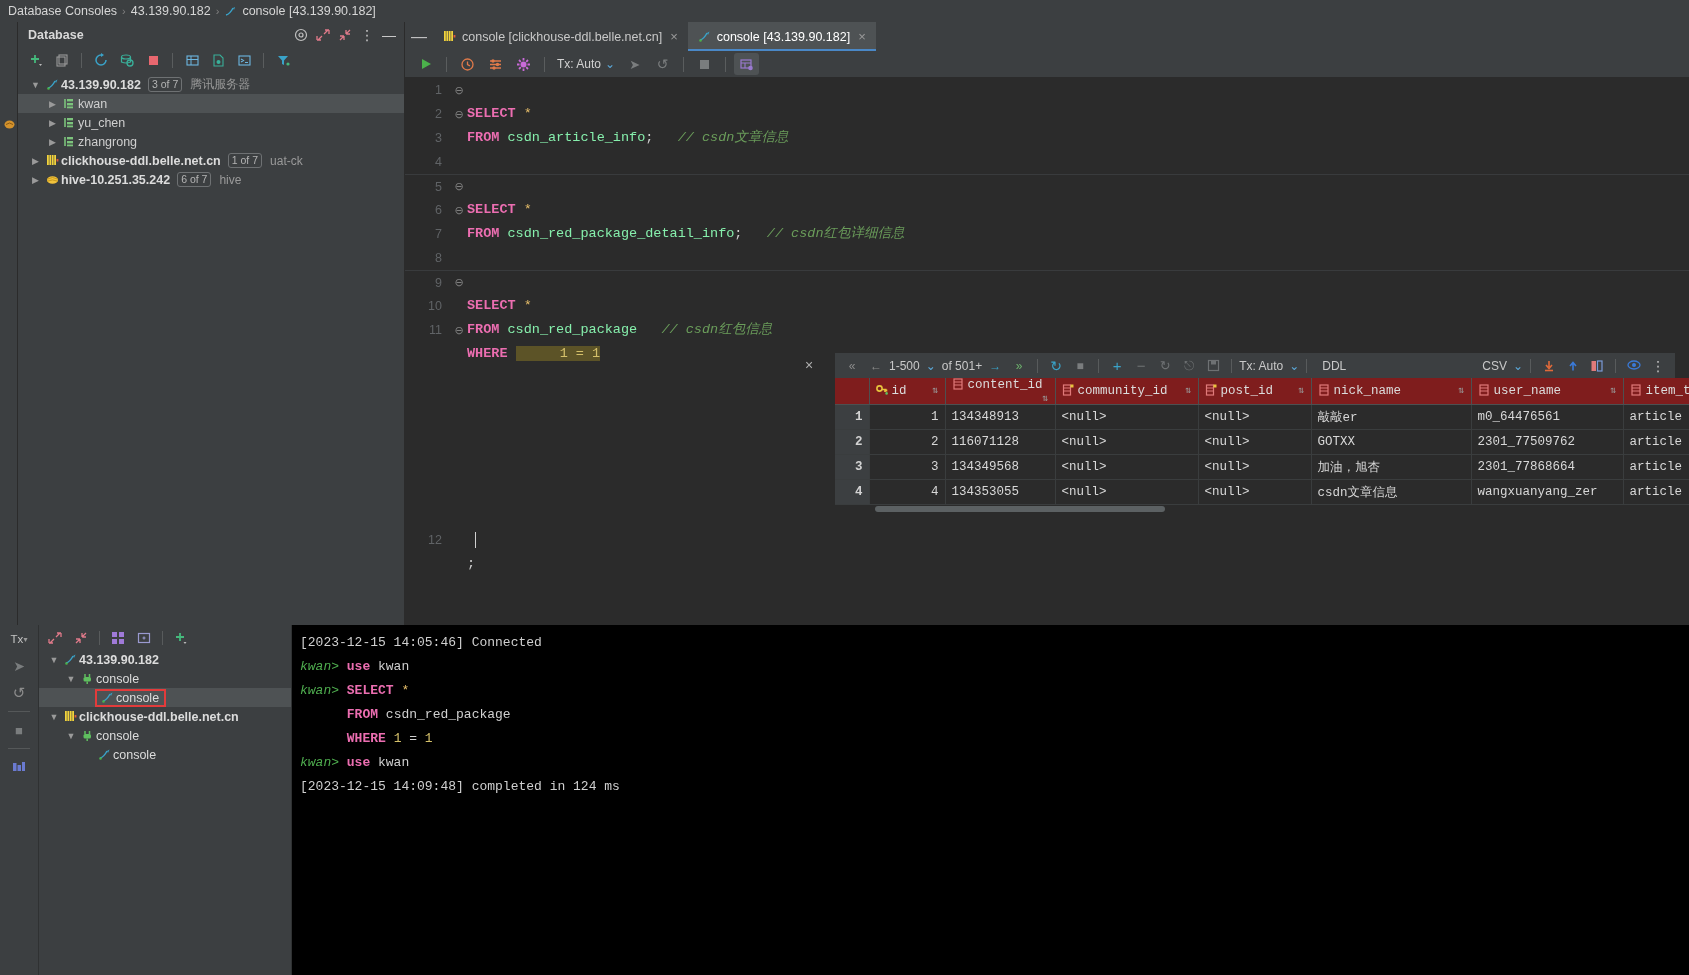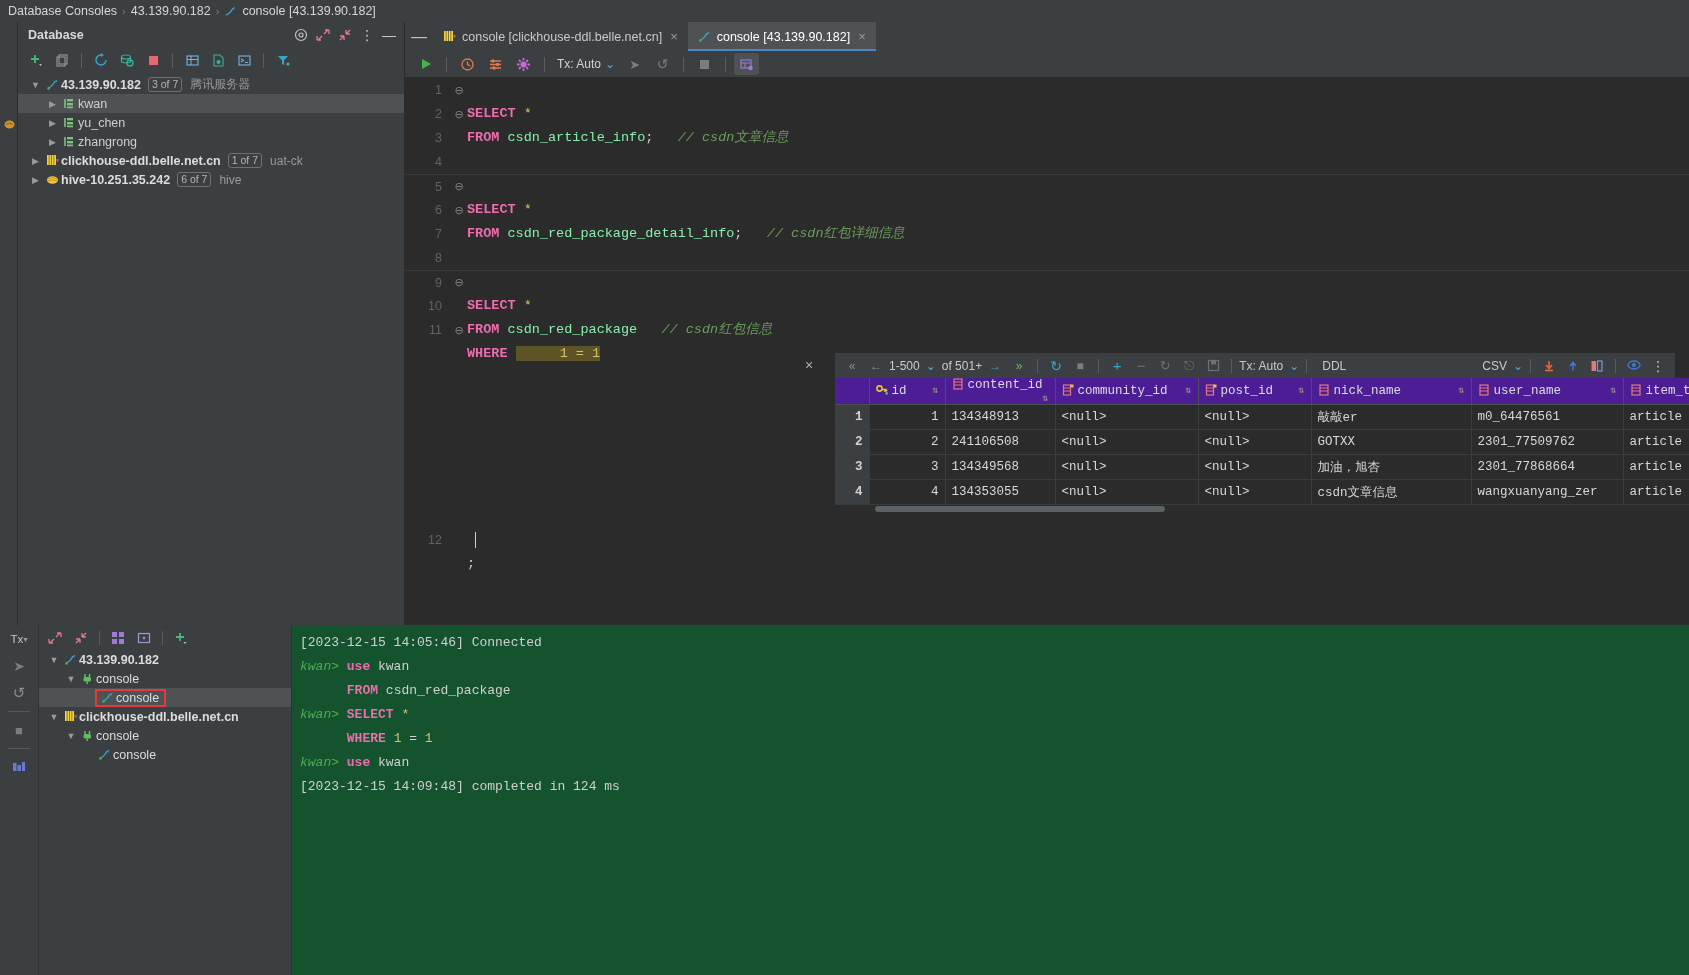--- a/index.html
+++ b/index.html
@@ -96,21 +96,21 @@
   #resultclose { position: absolute; left: -30px; top: 4px; color: #b0b0b0; font-size: 14px; }
   #gridtoolbar { height: 25px; background: #3c3f41; display: flex; align-items: center;
                  padding: 0 6px; font-size: 12px; color: #c9c9c9; gap: 2px; }
   #gridtoolbar .gb { width: 22px; height: 20px; display: flex; align-items: center; justify-content: center; }
   #gridtoolbar .gdiv { width: 1px; height: 14px; background: #585b5c; margin: 0 5px; }
   #gridtoolbar .pager { display: flex; align-items: center; gap: 6px; }
   #gridtoolbar .spacer { flex: 1; }
 
   table.grid { width: 100%; border-collapse: collapse; font-size: 12.5px; table-layout: fixed; }
   table.grid th {
-    background: #4c1d95; color: #dcdcdc; font-weight: normal; height: 23px;
+    background: #7f1d1d; color: #dcdcdc; font-weight: normal; height: 23px;
     border-right: 1px solid #4d5051; border-bottom: 1px solid #4d5051;
     padding: 0 6px; text-align: left; white-space: nowrap;
   }
   table.grid th .colico { margin-right: 4px; vertical-align: -2px; }
   table.grid th .sortmark { float: right; color: #9a9a9a; font-size: 10px; }
   table.grid td {
     background: #2b2b2b; color: #d8d8d8; height: 25px;
     border-right: 1px solid #3a3d3e; border-bottom: 1px solid #3a3d3e;
     padding: 0 6px; white-space: nowrap; overflow: hidden;
   }
@@ -137,21 +137,21 @@
   #svctoolbar .sdivv { width: 1px; height: 14px; background: #585b5c; margin: 0 4px; }
   #svcnodes { flex: 1; font-size: 12.5px; }
   .snode { height: 19px; display: flex; align-items: center; white-space: nowrap; }
   .snode.sel { background: #4e5254; }
   .snode .sarrow { width: 14px; text-align: center; color: #9a9a9a; font-size: 9px; }
   .snode .sicon { width: 18px; display: flex; align-items: center; justify-content: center; }
   .snode .slabel { color: #dcdcdc; }
   .snode .slabel.bold { font-weight: bold; }
   .snode .boxed { border: 2px solid #e33b3b; padding: 0 5px 0 1px; display: flex; align-items: center; }
 
-  #svclog { flex: 1; background: #14532d; border-left: 1px solid #2f3132; padding: 6px 0 0 8px;
+  #svclog { flex: 1; background: #000000; border-left: 1px solid #2f3132; padding: 6px 0 0 8px;
             font-family: "Liberation Mono", "DejaVu Sans Mono", monospace; font-size: 13px;
             overflow: hidden; }
   .logline { height: 24px; line-height: 24px; white-space: pre; color: #d0d0d0; }
   .prompt { color: #4fae4f; font-style: italic; }
 
   svg { display: block; }
 </style>
 </head>
 <body>
 
@@ -609,21 +609,21 @@
                 <td>134348913</td>
                 <td class="null-cell">&lt;null&gt;</td>
                 <td class="null-cell">&lt;null&gt;</td>
                 <td>敲敲er</td>
                 <td>m0_64476561</td>
                 <td>article</td>
               </tr>
               <tr>
                 <td class="rownum">2</td>
                 <td class="num-cell">2</td>
-                <td>241106508</td>
+                <td>116071128</td>
                 <td class="null-cell">&lt;null&gt;</td>
                 <td class="null-cell">&lt;null&gt;</td>
                 <td>GOTXX</td>
                 <td>2301_77509762</td>
                 <td>article</td>
               </tr>
               <tr>
                 <td class="rownum">3</td>
                 <td class="num-cell">3</td>
                 <td>134349568</td>
@@ -799,20 +799,20 @@
               </span>
               <span class="slabel">console</span>
             </span>
           </div>
         </div>
     </div>
 
     <div id="svclog">
         <div class="logline"><span>[2023-12-15 14:05:46] Connected</span></div>
         <div class="logline"><span class="prompt">kwan&gt; </span><span class="kw">use</span><span> kwan</span></div>
+        <div class="logline"><span class="prompt">kwan&gt; </span><span class="kw">SELECT</span><span> </span><span class="ast">*</span></div>
         <div class="logline"><span>      </span><span class="kw">FROM</span><span> csdn_red_package</span></div>
-        <div class="logline"><span class="prompt">kwan&gt; </span><span class="kw">SELECT</span><span> </span><span class="ast">*</span></div>
         <div class="logline"><span>      </span><span class="kw">WHERE</span><span> </span><span class="num">1</span><span> = </span><span class="num">1</span></div>
         <div class="logline"><span class="prompt">kwan&gt; </span><span class="kw">use</span><span> kwan</span></div>
         <div class="logline"><span>[2023-12-15 14:09:48] completed in 124 ms</span></div>
       </div>
   </div>
 </div>
 
 </body></html>

